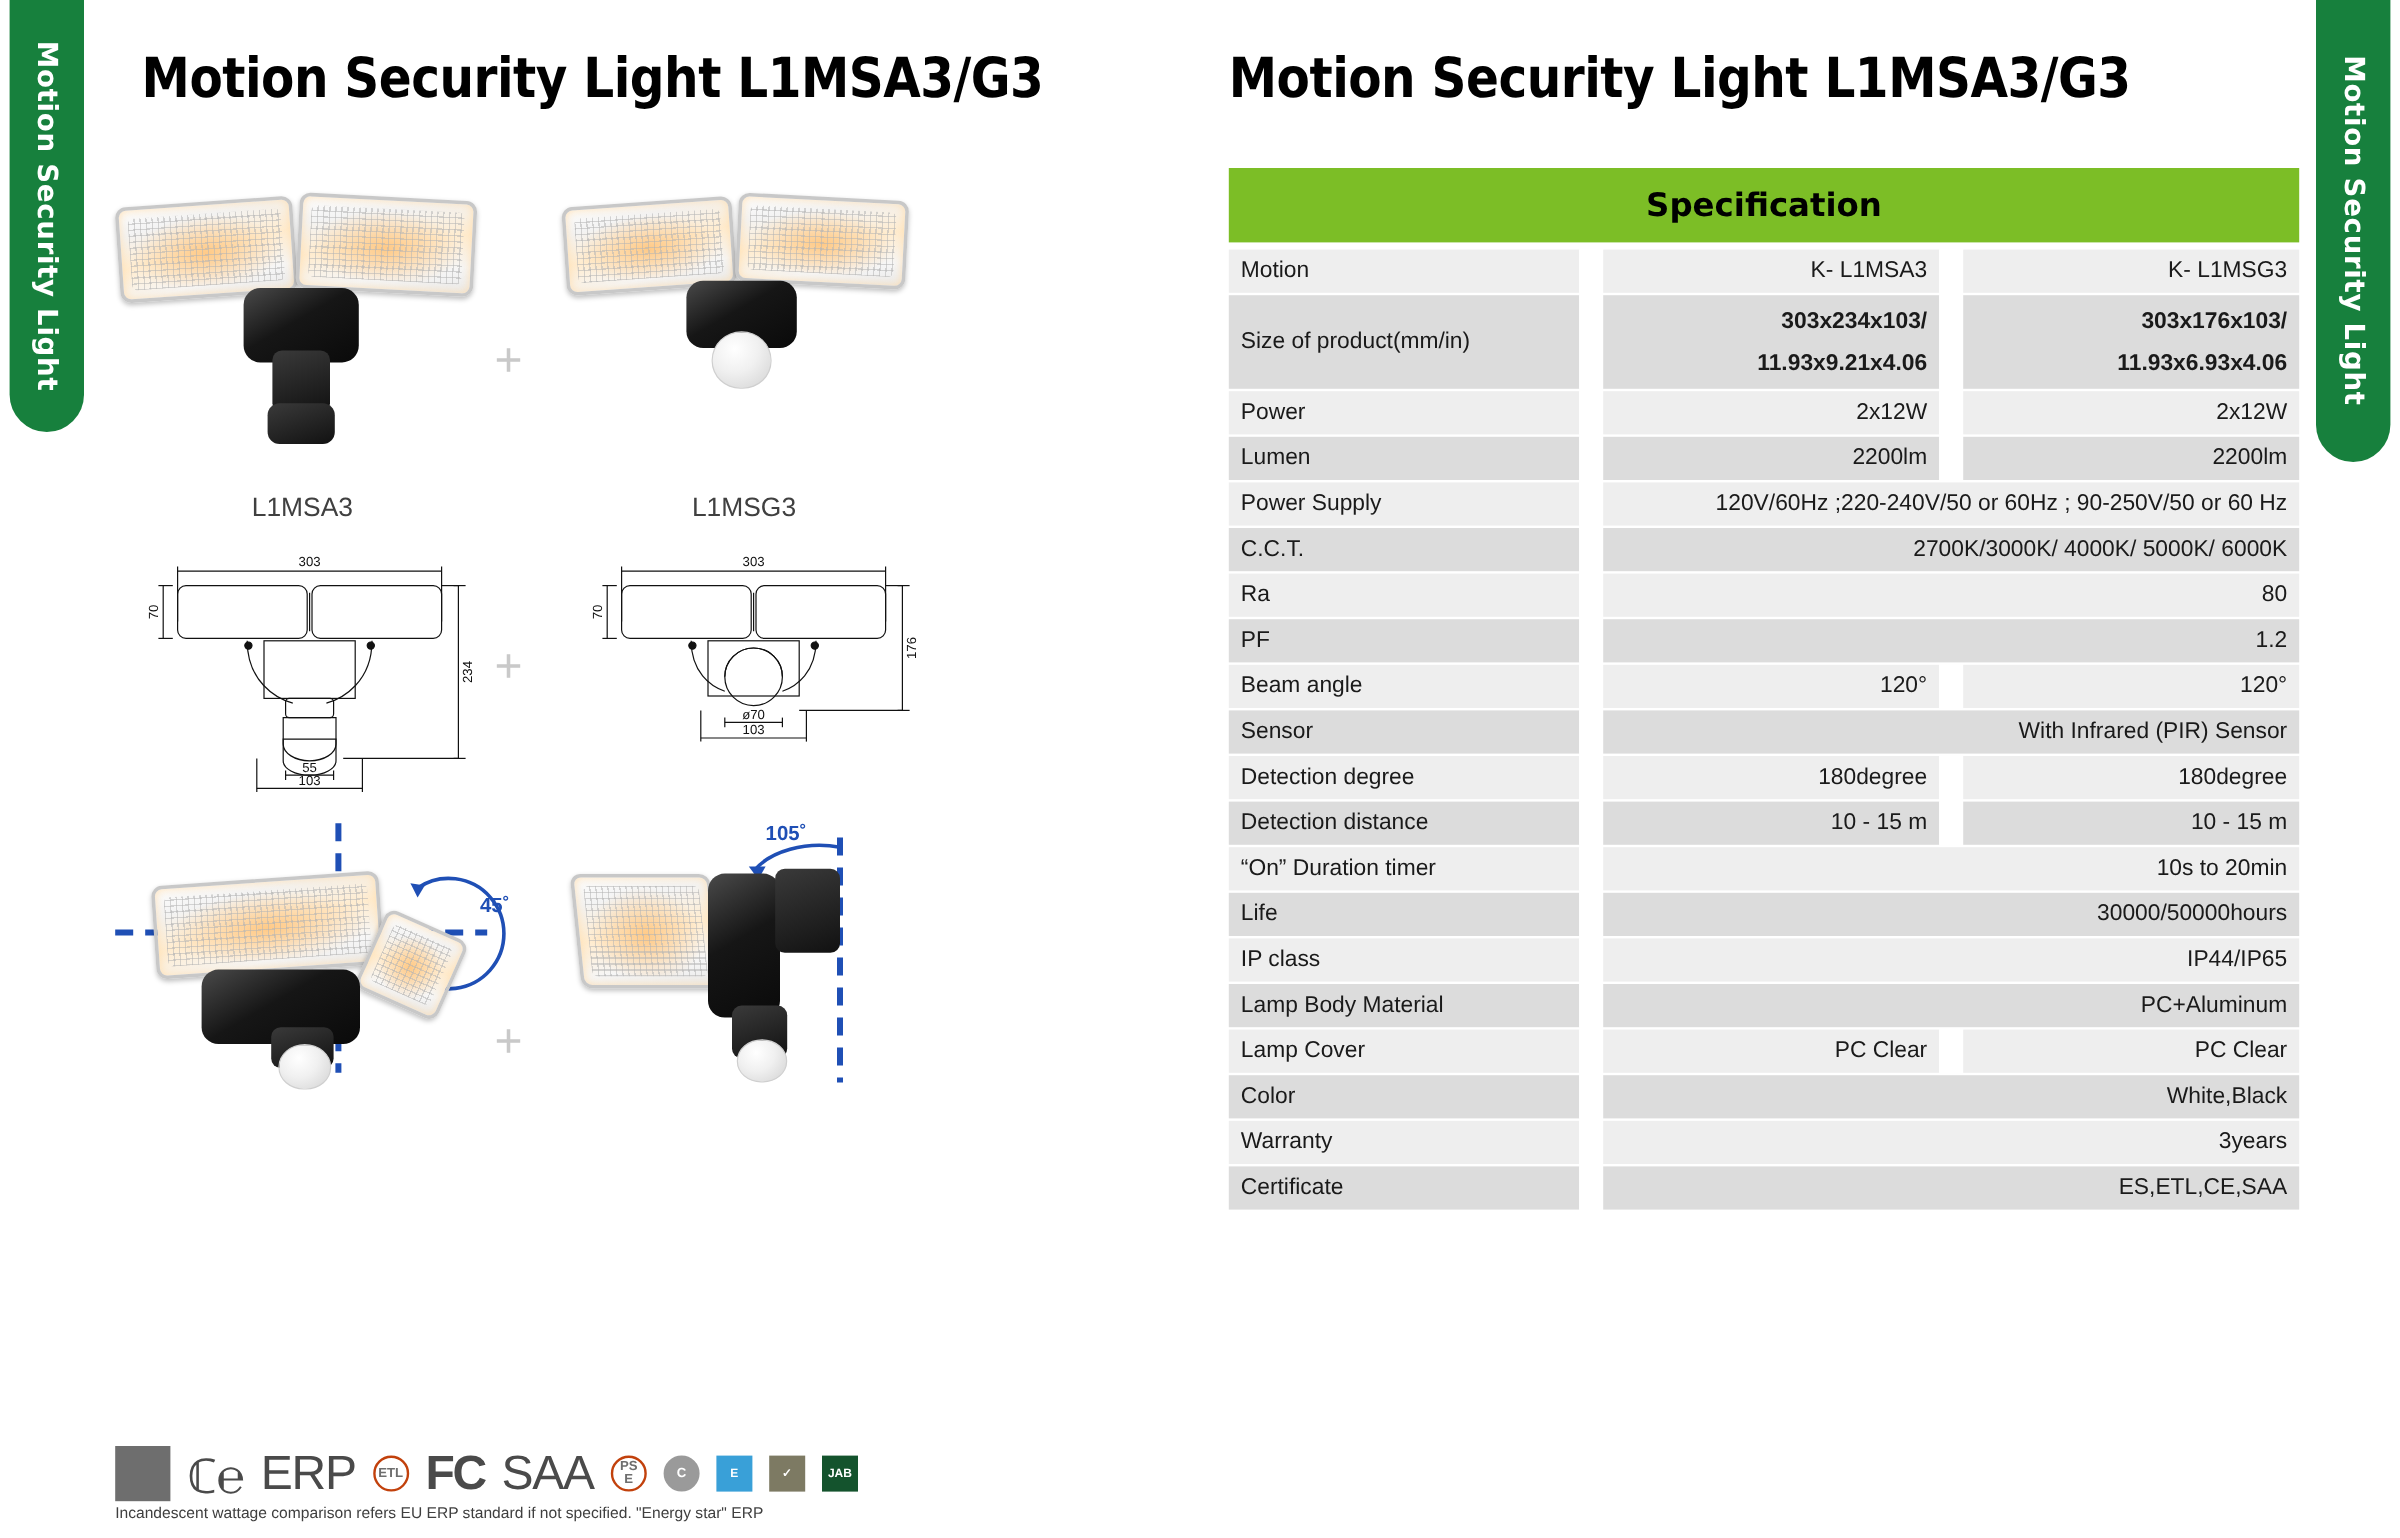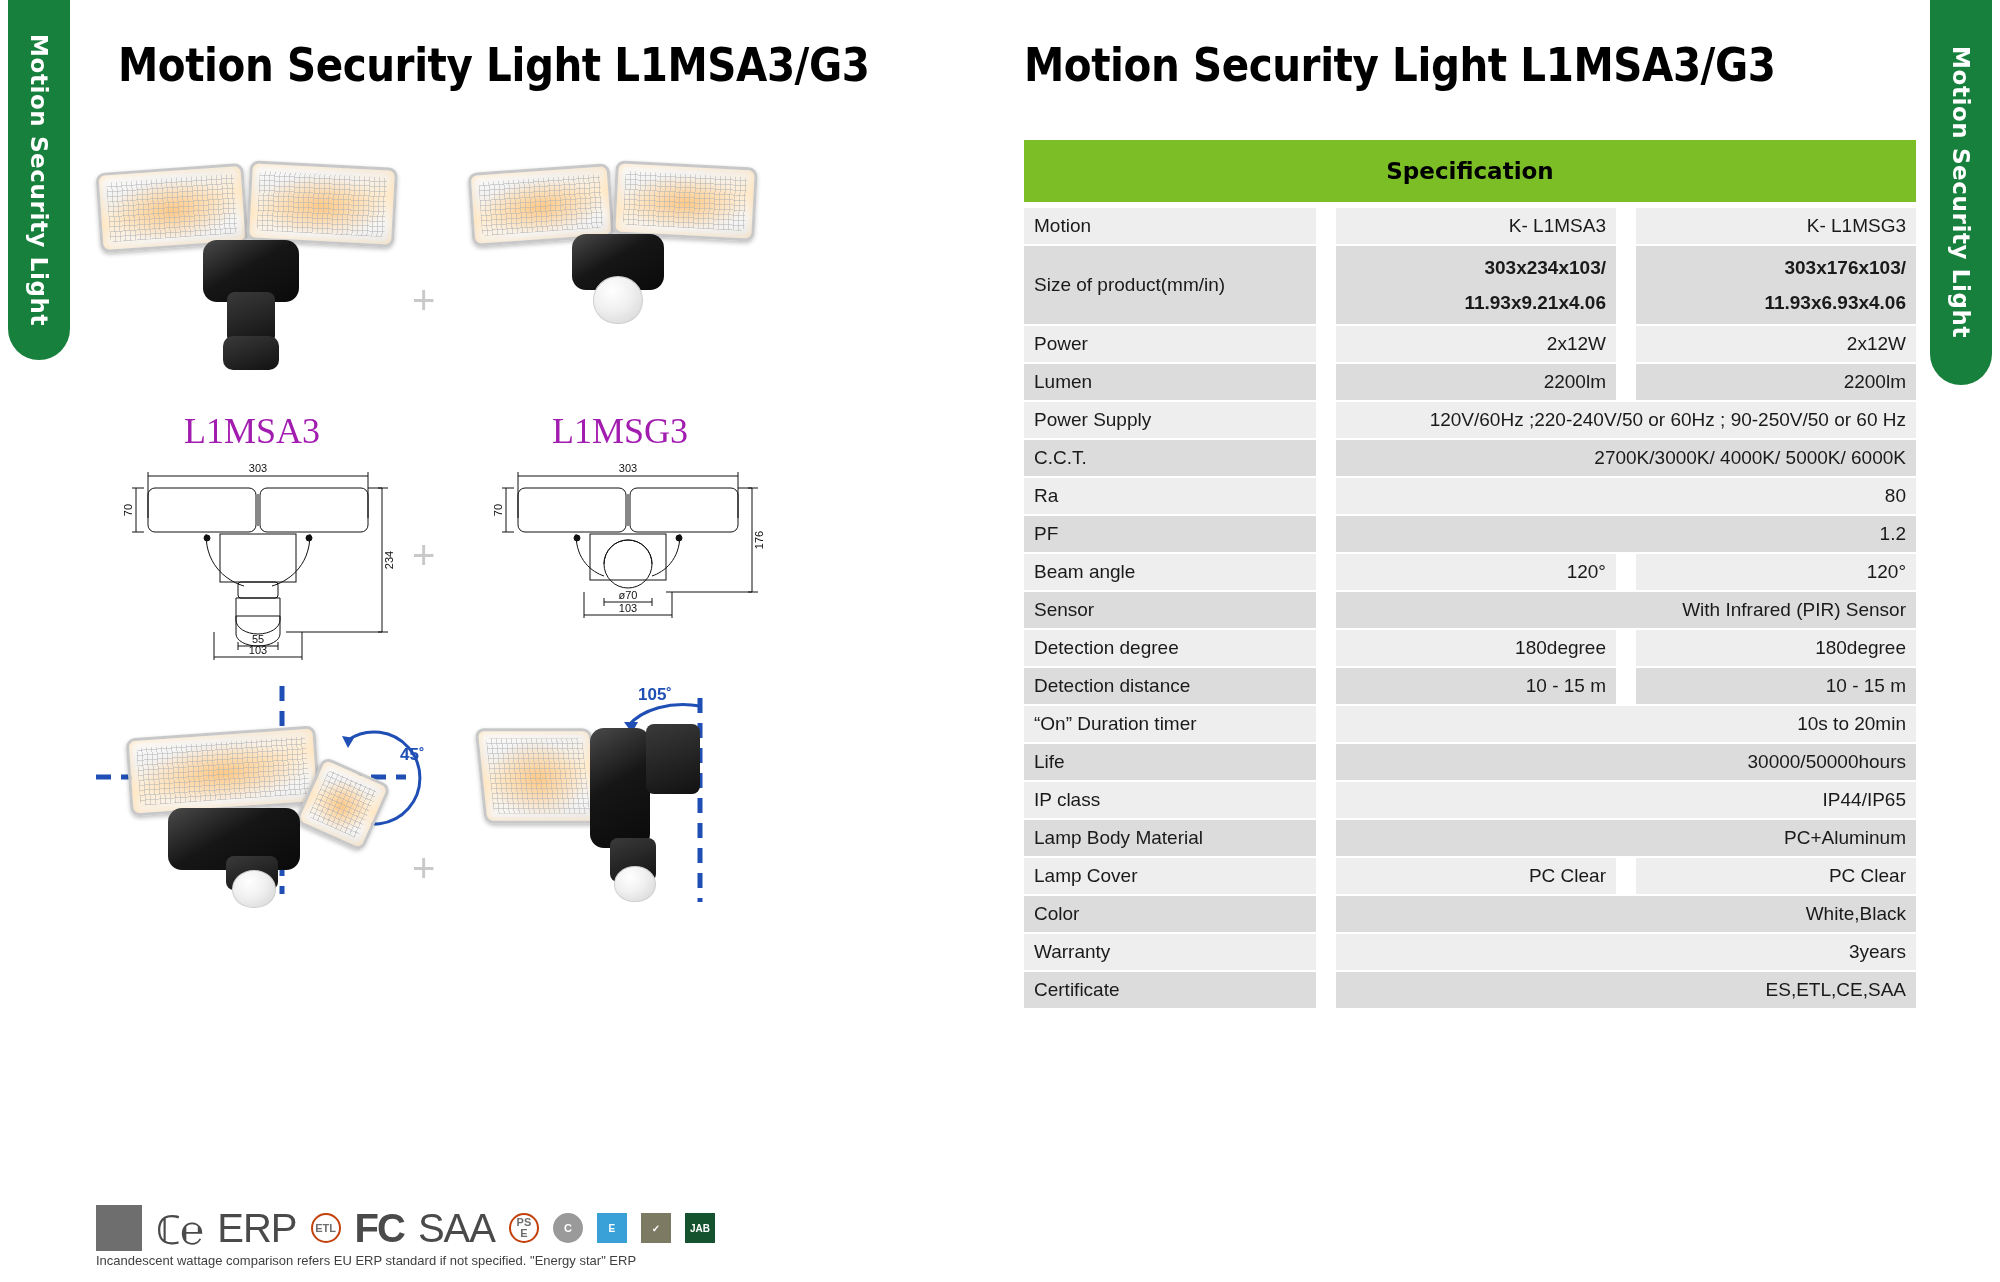--- a/index.html
+++ b/index.html
@@ -54,24 +54,24 @@
     color: #c9c9c9;
     font-size: 40px;
     font-weight: 300;
     line-height: 1;
     font-family: "Liberation Sans", sans-serif;
     user-select: none;
   }
 
   .prod-label {
     position: absolute;
-    font-size: 36px;
-    color: #a21caf;
+    font-size: 22px;
+    color: #404040;
     text-align: center;
-    font-family: Liberation Serif, serif;
+    font-family: Liberation Sans, sans-serif;
   }
 
   
   .photo { position: absolute; }
 
   .lamp-head {
     position: absolute;
     background: linear-gradient(170deg,#fdfdfd 0%, #f3f3f3 22%, #ffeccf 50%, #f6f6f6 78%, #e9e9e9 100%);
     border: 3px solid #c8c8c8;
     border-radius: 9px;
@@ -124,21 +124,21 @@
 
   
   .spec-wrap { position:absolute; left: 1024px; top: 140px; width: 892px; }
   .spec-head {
     background: #7cbe26;
     height: 62px;
     display:flex; align-items:center; justify-content:center;
   }
   .spec-head span {
     font-family: "DejaVu Sans", sans-serif;
-    font-weight: bold; font-size: 23px; color:#000;
+    font-weight: bold; font-size: 27px; color:#000;
   }
   table.spec { border-collapse: separate; border-spacing: 0 2px; width: 100%; margin-top: 4px; }
   table.spec td {
     font-size: 19px; color:#1a1a1a; height: 36px; padding: 4px 10px;
     font-family: "Liberation Sans", sans-serif;
   }
   td.k { width: 292px; padding-left: 22px; text-align:left; }
   td.v { text-align: right; }
   tr.odd  td { background: #eeeeee; }
   tr.even td { background: #dcdcdc; }

